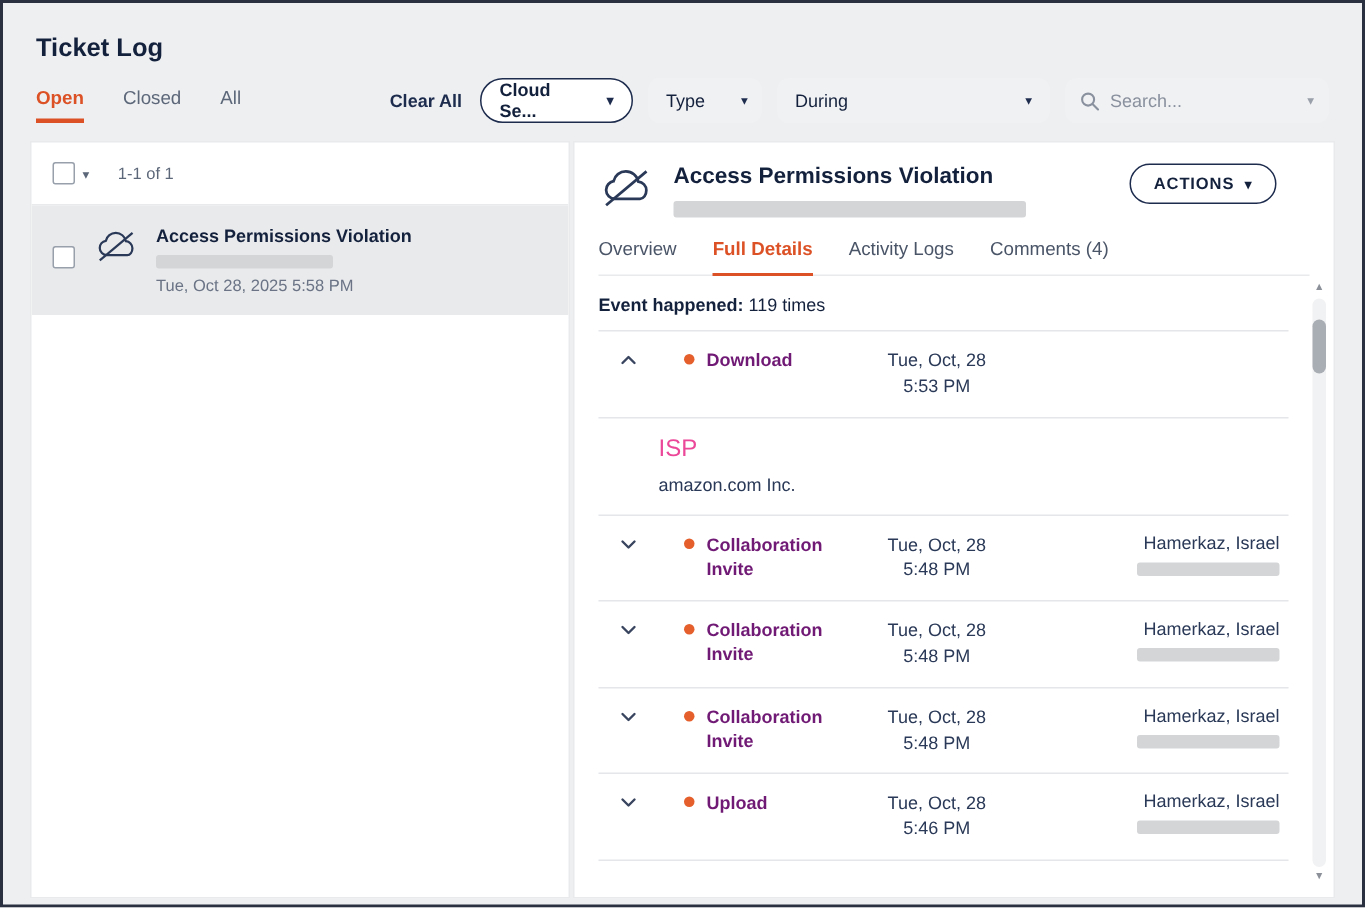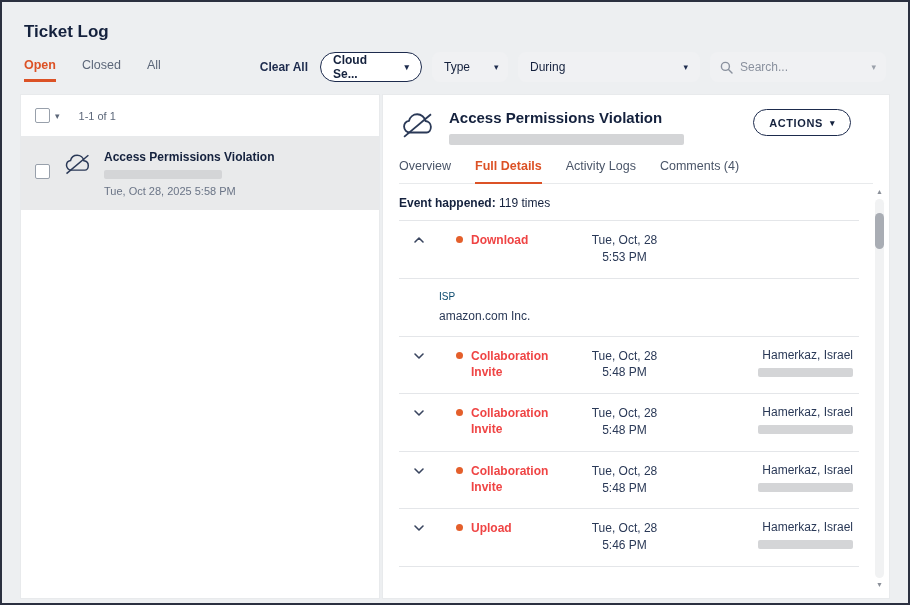--- a/index.html
+++ b/index.html
@@ -66,26 +66,26 @@
   .rtable { margin-top:10px; border-top:1px solid #e4e6e9; width:460px; }
   .thead { display:flex; align-items:center; height:40px; border-bottom:1px solid #e4e6e9; font-size:11px; color:#5c6779; }
   .h-exp { width:40px; }
   .h-type { width:128px; padding-left:17px; }
   .h-time { width:115px; text-align:center; }
   .h-loc { flex:1; text-align:center; }
   .trow { display:flex; align-items:flex-start; padding:11px 0 12px 0; border-bottom:1px solid #e4e6e9; }
   .c-exp { width:40px; display:flex; justify-content:center; padding-top:4px; cursor:pointer; }
   .c-type { width:128px; display:flex; gap:8px; align-items:flex-start; padding-left:17px; }
   .dot { width:7px; height:7px; border-radius:50%; background:#e45f2b; margin-top:4px; flex:none; }
-  .type-label { font-size:12px; font-weight:bold; color:#ef4444; max-width:92px; line-height:1.35; }
+  .type-label { font-size:12px; font-weight:bold; color:#701a75; max-width:92px; line-height:1.35; }
   .c-time { width:115px; text-align:center; font-size:12px; color:#2a3957; line-height:1.4; }
   .c-loc { flex:1; font-size:12px; color:#2a3957; text-align:right; padding-right:6px; }
   .redact-ip { width:95px; height:9px; margin-top:6px; margin-left:auto; }
   .detail-row { padding:12px 0 13px 40px; border-bottom:1px solid #e4e6e9; }
-  .isp-label { font-size:10px; color:#0c4a6e; }
+  .isp-label { font-size:16px; color:#ec4899; }
   .isp-value { font-size:12px; color:#2a3957; margin-top:7px; }
 
   
   .scrollbar { position:absolute; right:3px; top:92px; bottom:8px; width:13px; display:flex; flex-direction:column; align-items:center; }
   .sb-arrow { font-size:7px; color:#8b9099; line-height:10px; cursor:pointer; }
   .sb-track { flex:1; width:9px; background:#f1f2f3; border-radius:5px; margin:2px 0; position:relative; cursor:pointer; }
   .sb-thumb { position:absolute; top:14px; left:0; width:9px; height:36px; background:#a9adb4; border-radius:5px; cursor:grab; }
 </style>
 </head>
 <body>

